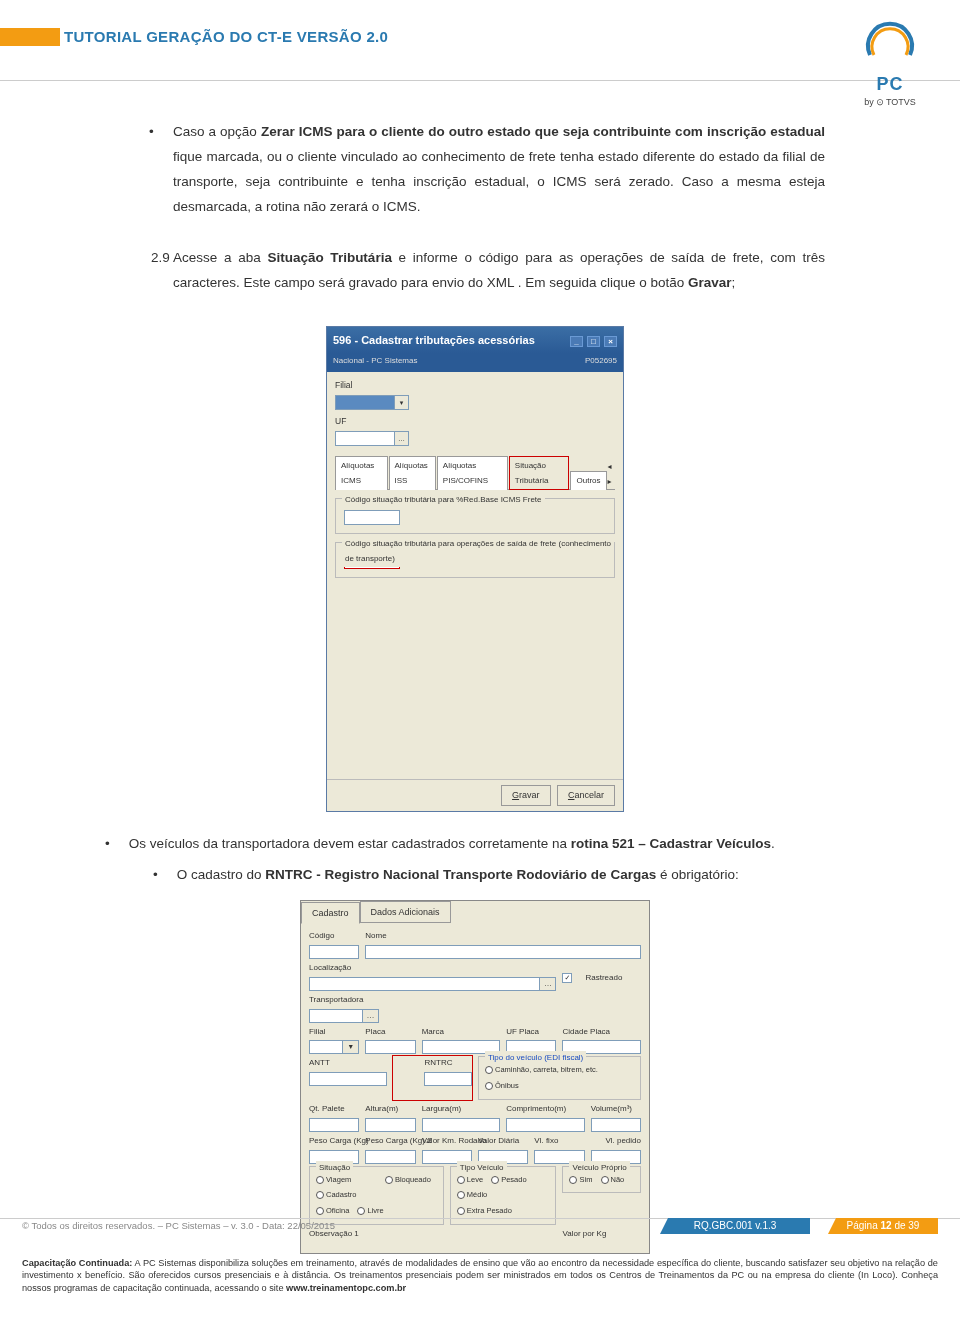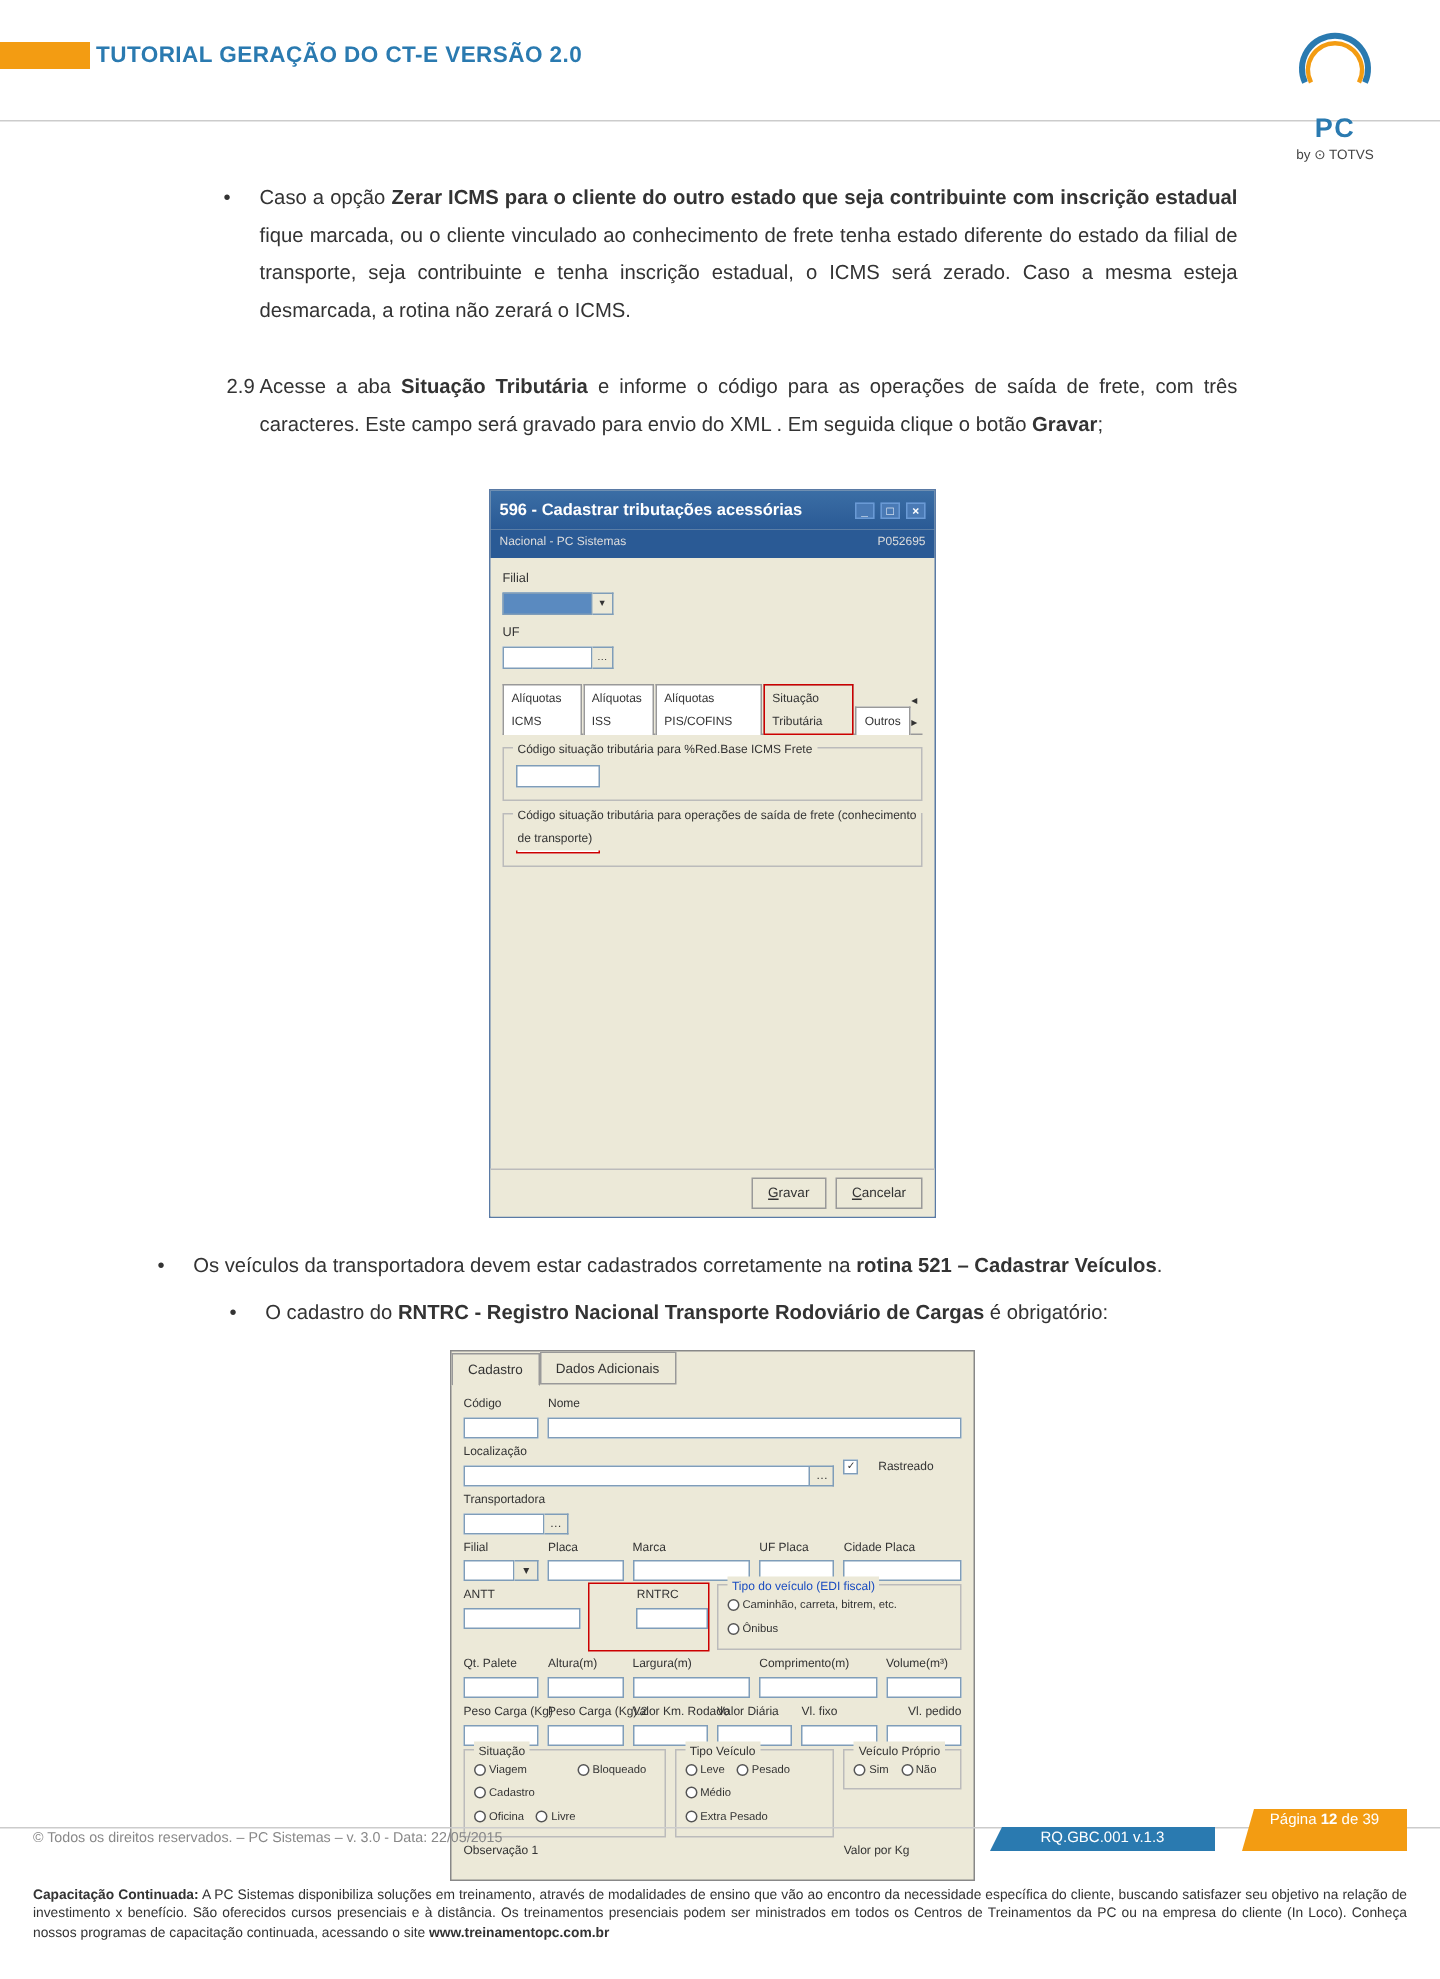--- a/index.html
+++ b/index.html
@@ -284,21 +284,21 @@
     font-size: 10px;
     text-align: center;
     line-height: 16px;
     clip-path: polygon(8px 0, 100% 0, 100% 100%, 0 100%);
   }
   .footer-rightbox {
     position: absolute;
     bottom: 85px;
     right: 22px;
     width: 110px;
-    height: 28px;
+    height: 16px;
     background: #f39c12;
     color: #fff;
     font-size: 10px;
     text-align: center;
     line-height: 16px;
     clip-path: polygon(8px 0, 100% 0, 100% 100%, 0 100%);
   }
   .footer-rightbox .bold { color: #fff; }
   .footer-fine {
     position: absolute;

